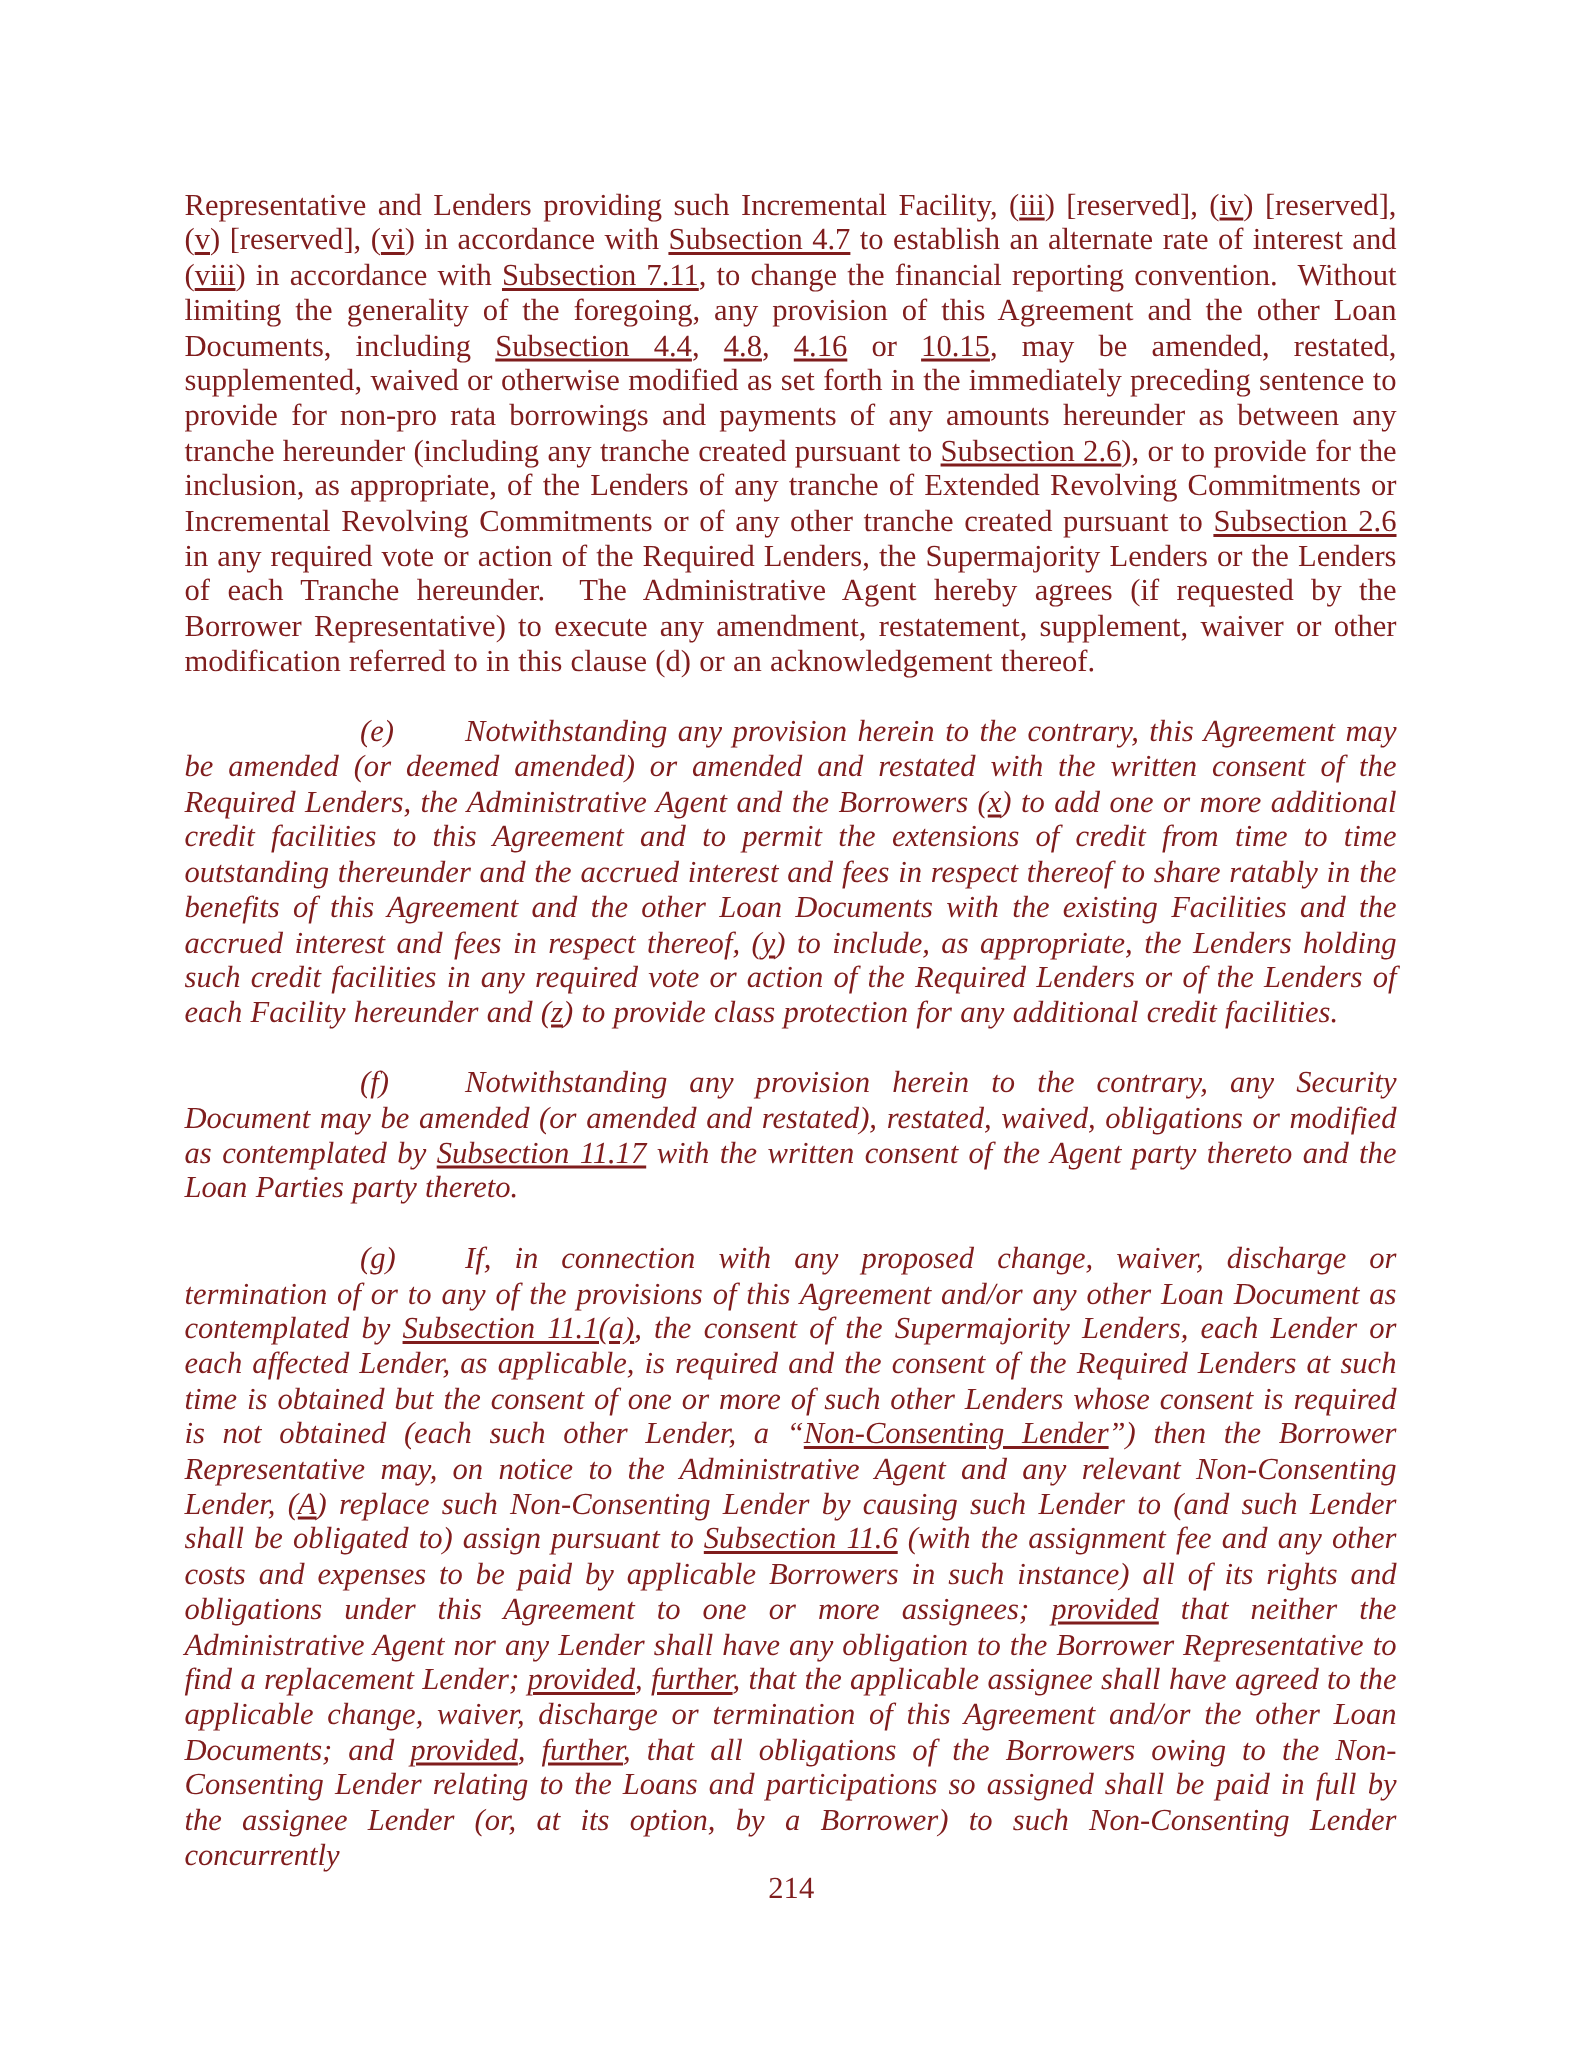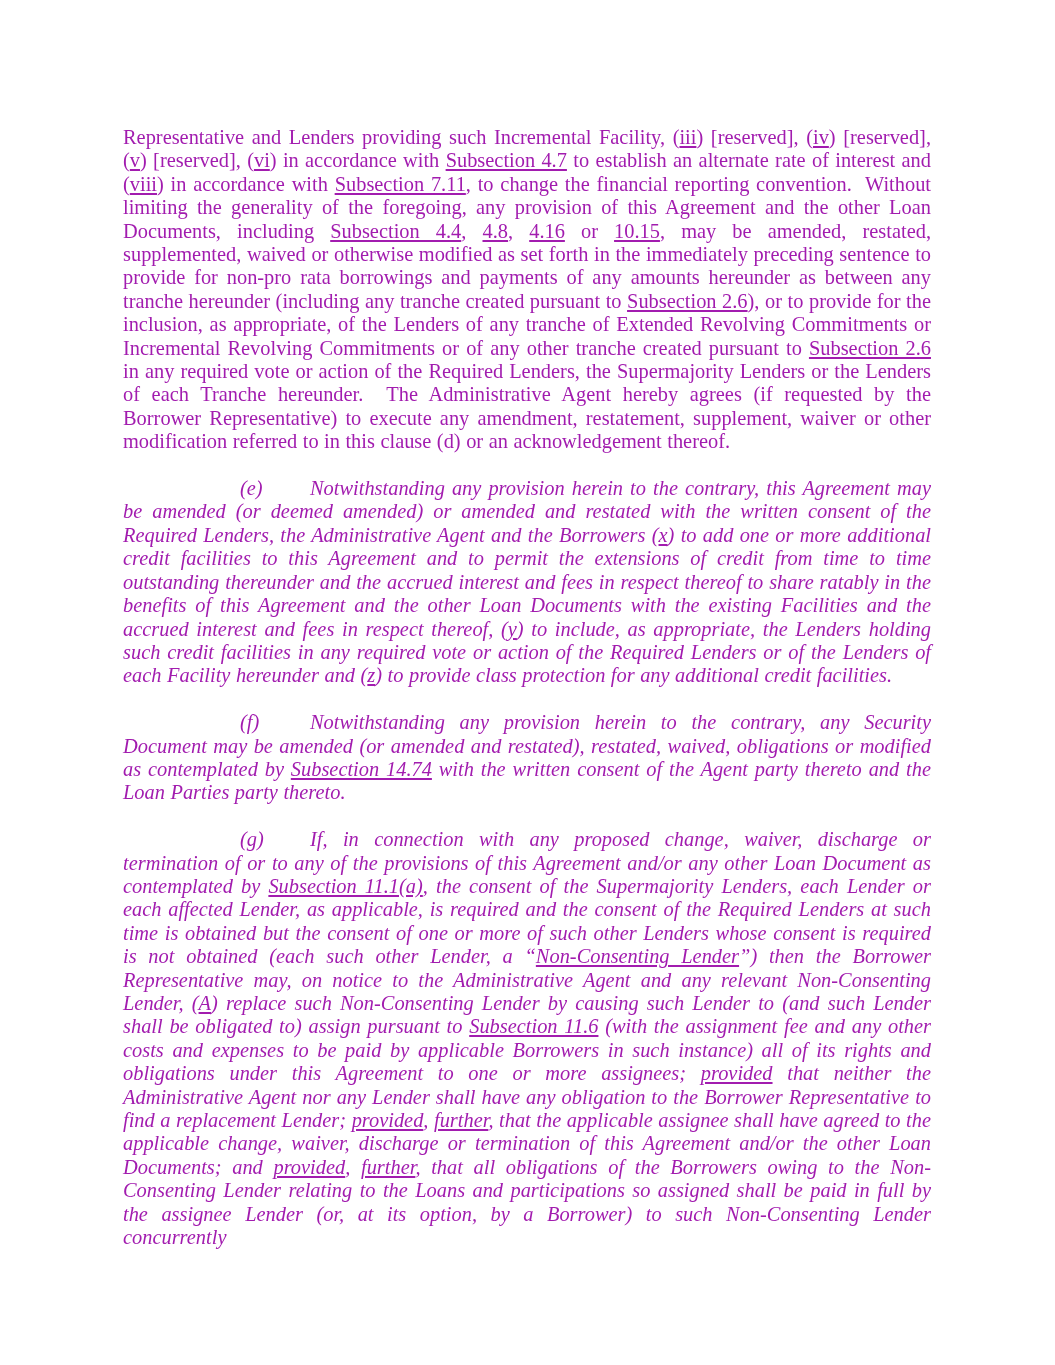--- a/index.html
+++ b/index.html
@@ -40,20 +40,21 @@
     left: 0;
     width: 100%;
     text-align: center;
     font-size: 20.4px;
     line-height: 23.4px;
   }
 </style>
 </head>
 <body>
 
-<div class="page" style="background: rgb(255, 255, 255); color: #a21caf;">
+<div class="page" style="background: rgb(255, 255, 255); color: #7f1d1d;">
   <div class="body-text">
     <p class="para"><span>Representative and Lenders providing such Incremental Facility, (</span><span class="u">iii</span><span>) [reserved], (</span><span class="u">iv</span><span>) [reserved], (</span><span class="u">v</span><span>) [reserved], (</span><span class="u">vi</span><span>) in accordance with </span><span class="u">Subsection 4.7</span><span> to establish an alternate rate of interest and (</span><span class="u">viii</span><span>) in accordance with </span><span class="u">Subsection 7.11</span><span>, to change the financial reporting convention.&nbsp; Without limiting the generality of the foregoing, any provision of this Agreement and the other Loan Documents, including </span><span class="u">Subsection 4.4</span><span>, </span><span class="u">4.8</span><span>, </span><span class="u">4.16</span><span> or </span><span class="u">10.15</span><span>, may be amended, restated, supplemented, waived or otherwise modified as set forth in the immediately preceding sentence to provide for non-pro rata borrowings and payments of any amounts hereunder as between any tranche hereunder (including any tranche created pursuant to </span><span class="u">Subsection 2.6</span><span>), or to provide for the inclusion, as appropriate, of the Lenders of any tranche of Extended Revolving Commitments or Incremental Revolving Commitments or of any other tranche created pursuant to </span><span class="u">Subsection 2.6</span><span> in any required vote or action of the Required Lenders, the Supermajority Lenders or the Lenders of each Tranche hereunder.&nbsp; The Administrative Agent hereby agrees (if requested by the Borrower Representative) to execute any amendment, restatement, supplement, waiver or other modification referred to in this clause (d) or an acknowledgement thereof.</span></p>
     <p class="para indent"><span class="tab-label">(e)</span><span>Notwithstanding any provision herein to the contrary, this Agreement may be amended (or deemed amended) or amended and restated with the written consent of the Required Lenders, the Administrative Agent and the Borrowers (</span><span class="u">x</span><span>) to add one or more additional credit facilities to this Agreement and to permit the extensions of credit from time to time outstanding thereunder and the accrued interest and fees in respect thereof to share ratably in the benefits of this Agreement and the other Loan Documents with the existing Facilities and the accrued interest and fees in respect thereof, (</span><span class="u">y</span><span>) to include, as appropriate, the Lenders holding such credit facilities in any required vote or action of the Required Lenders or of the Lenders of each Facility hereunder and (</span><span class="u">z</span><span>) to provide class protection for any additional credit facilities.</span></p>
-    <p class="para indent"><span class="tab-label">(f)</span><span>Notwithstanding any provision herein to the contrary, any Security Document may be amended (or amended and restated), restated, waived, obligations or modified as contemplated by </span><span class="u">Subsection 14.74</span><span> with the written consent of the Agent party thereto and the Loan Parties party thereto.</span></p>
+    <p class="para indent"><span class="tab-label">(f)</span><span>Notwithstanding any provision herein to the contrary, any Security Document may be amended (or amended and restated), restated, waived, obligations or modified as contemplated by </span><span class="u">Subsection 11.17</span><span> with the written consent of the Agent party thereto and the Loan Parties party thereto.</span></p>
     <p class="para indent"><span class="tab-label">(g)</span><span>If, in connection with any proposed change, waiver, discharge or termination of or to any of the provisions of this Agreement and/or any other Loan Document as contemplated by </span><span class="u">Subsection 11.1(a)</span><span>, the consent of the Supermajority Lenders, each Lender or each affected Lender, as applicable, is required and the consent of the Required Lenders at such time is obtained but the consent of one or more of such other Lenders whose consent is required is not obtained (each such other Lender, a “</span><span class="u">Non-Consenting Lender</span><span>”) then the Borrower Representative may, on notice to the Administrative Agent and any relevant Non-Consenting Lender, (</span><span class="u">A</span><span>) replace such Non-Consenting Lender by causing such Lender to (and such Lender shall be obligated to) assign pursuant to </span><span class="u">Subsection 11.6</span><span> (with the assignment fee and any other costs and expenses to be paid by applicable Borrowers in such instance) all of its rights and obligations under this Agreement to one or more assignees; </span><span class="u">provided</span><span> that neither the Administrative Agent nor any Lender shall have any obligation to the Borrower Representative to find a replacement Lender; </span><span class="u">provided</span><span>, </span><span class="u">further</span><span>, that the applicable assignee shall have agreed to the applicable change, waiver, discharge or termination of this Agreement and/or the other Loan Documents; and </span><span class="u">provided</span><span>, </span><span class="u">further</span><span>, that all obligations of the Borrowers owing to the Non-Consenting Lender relating to the Loans and participations so assigned shall be paid in full by the assignee Lender (or, at its option, by a Borrower) to such Non-Consenting Lender concurrently</span></p>
   </div>
+  <div class="page-number">214</div>
 </div>
 
 </body></html>

